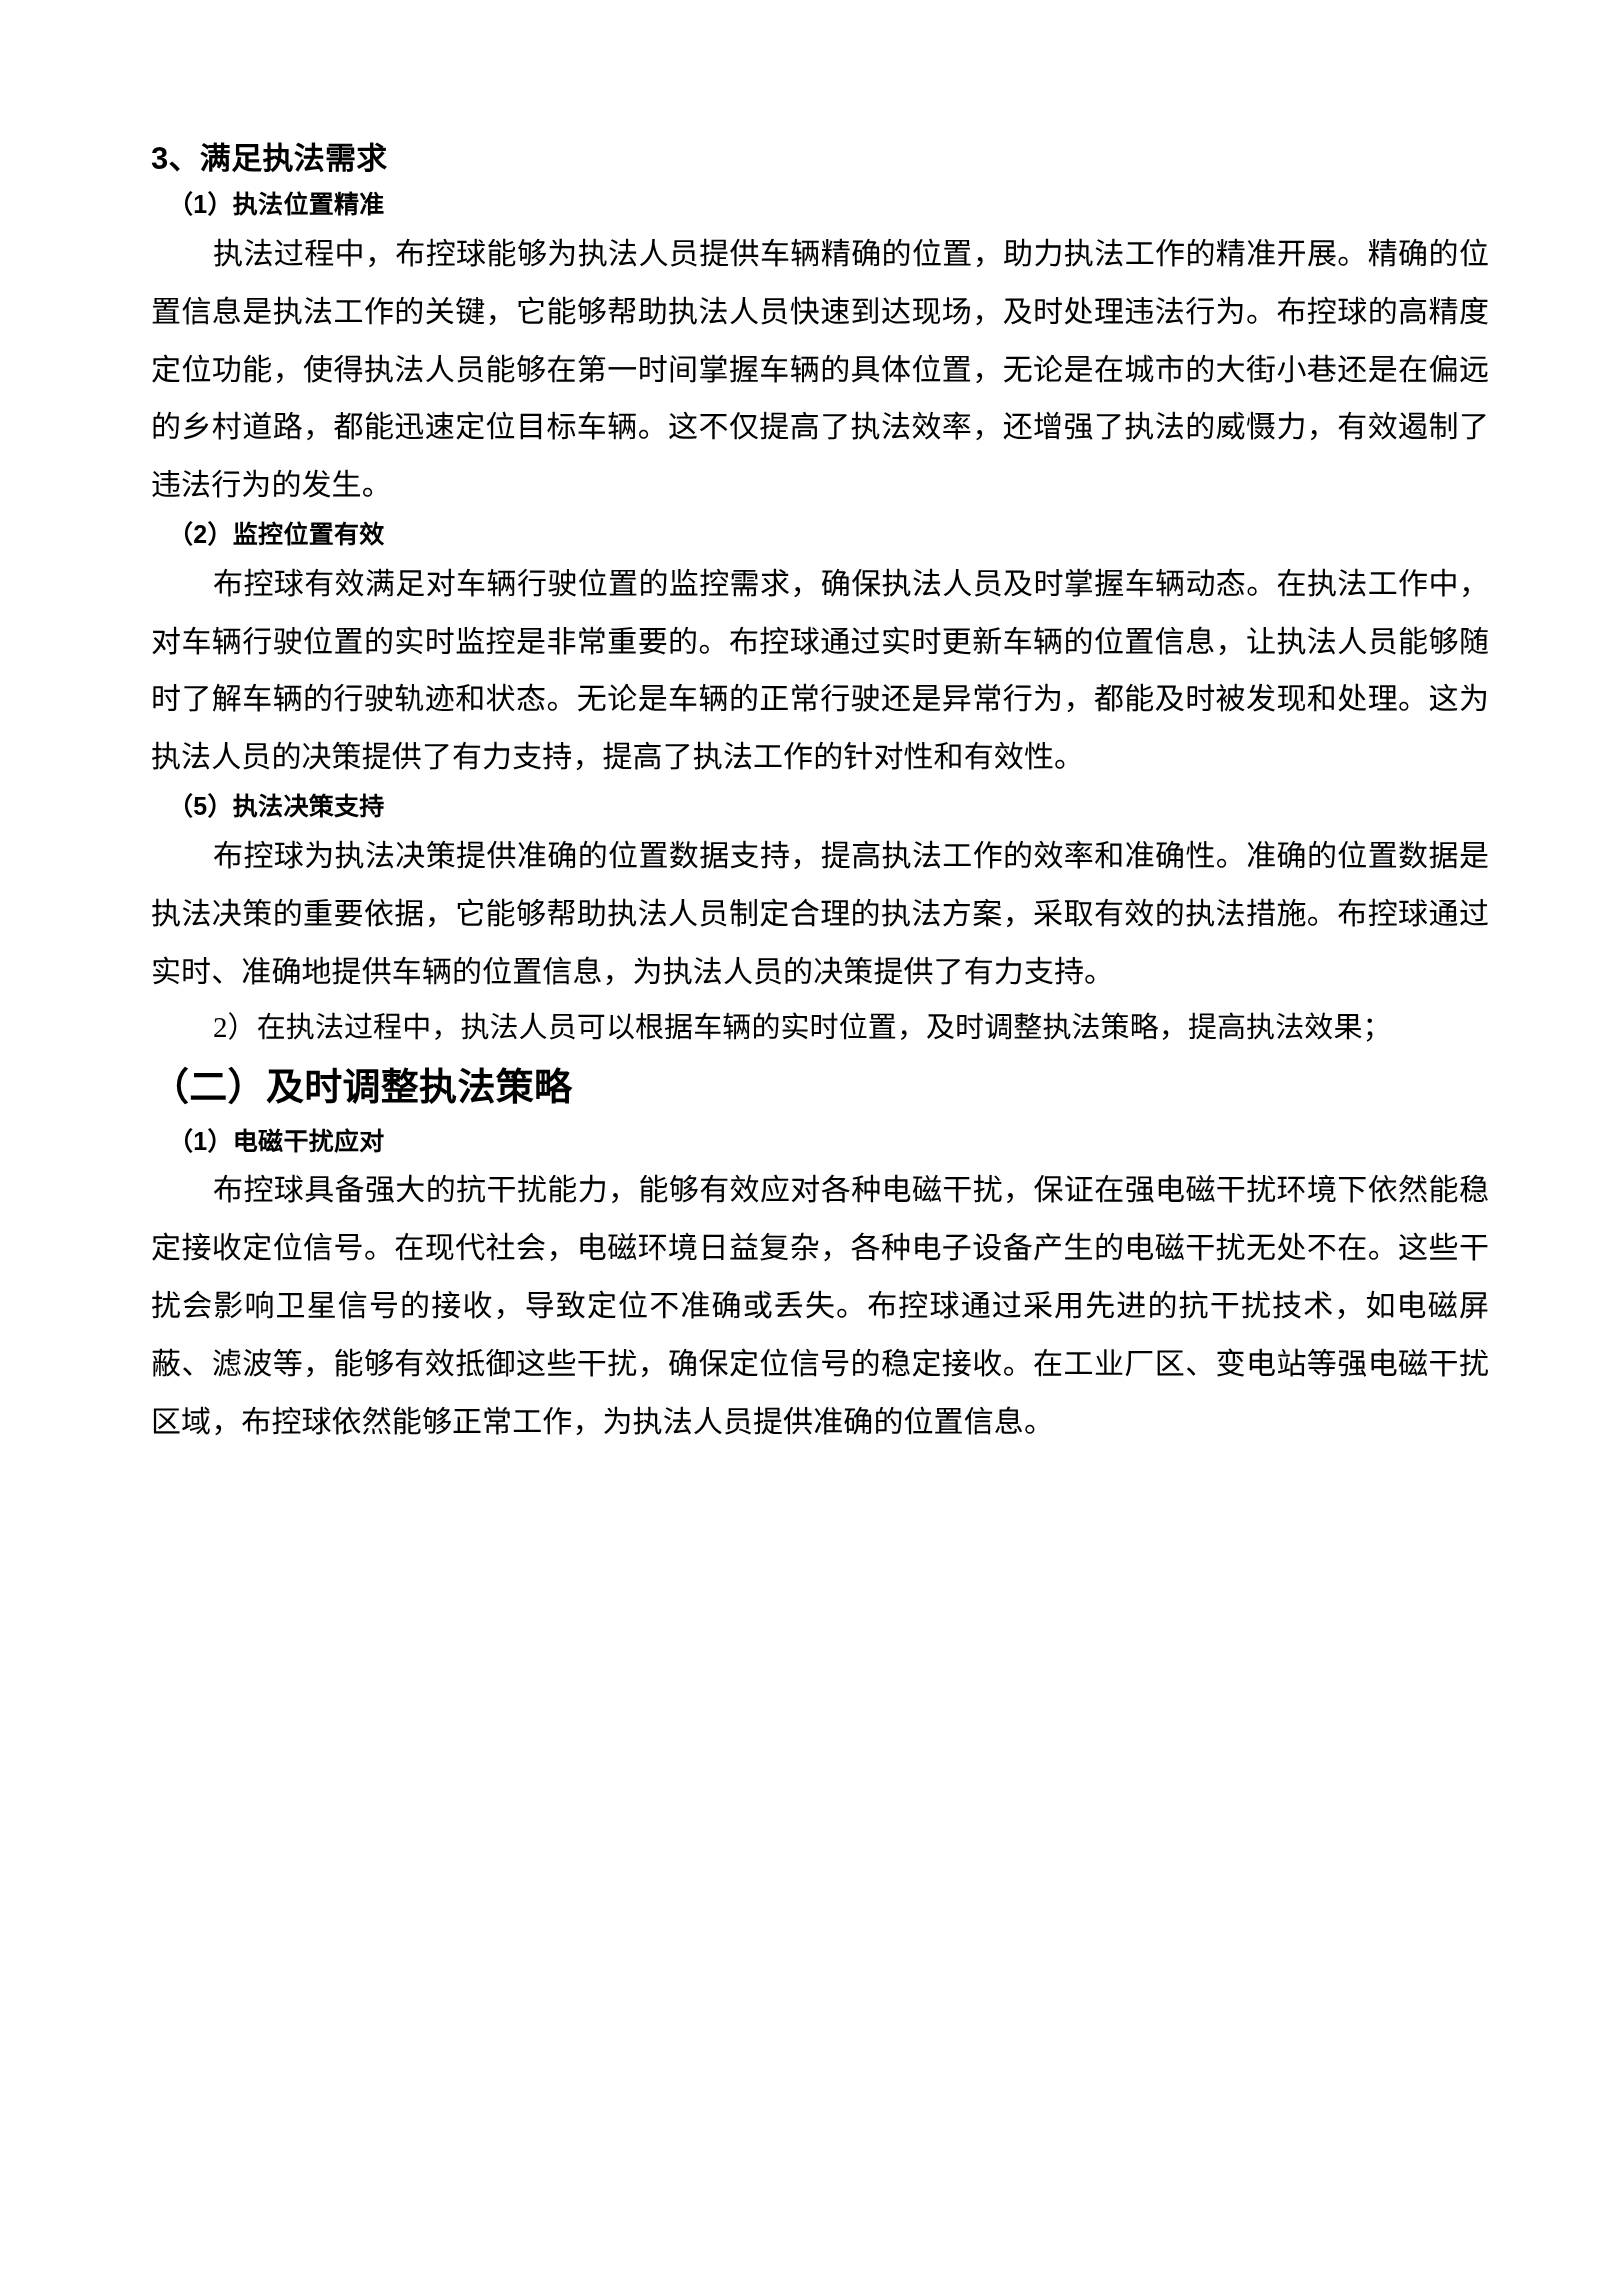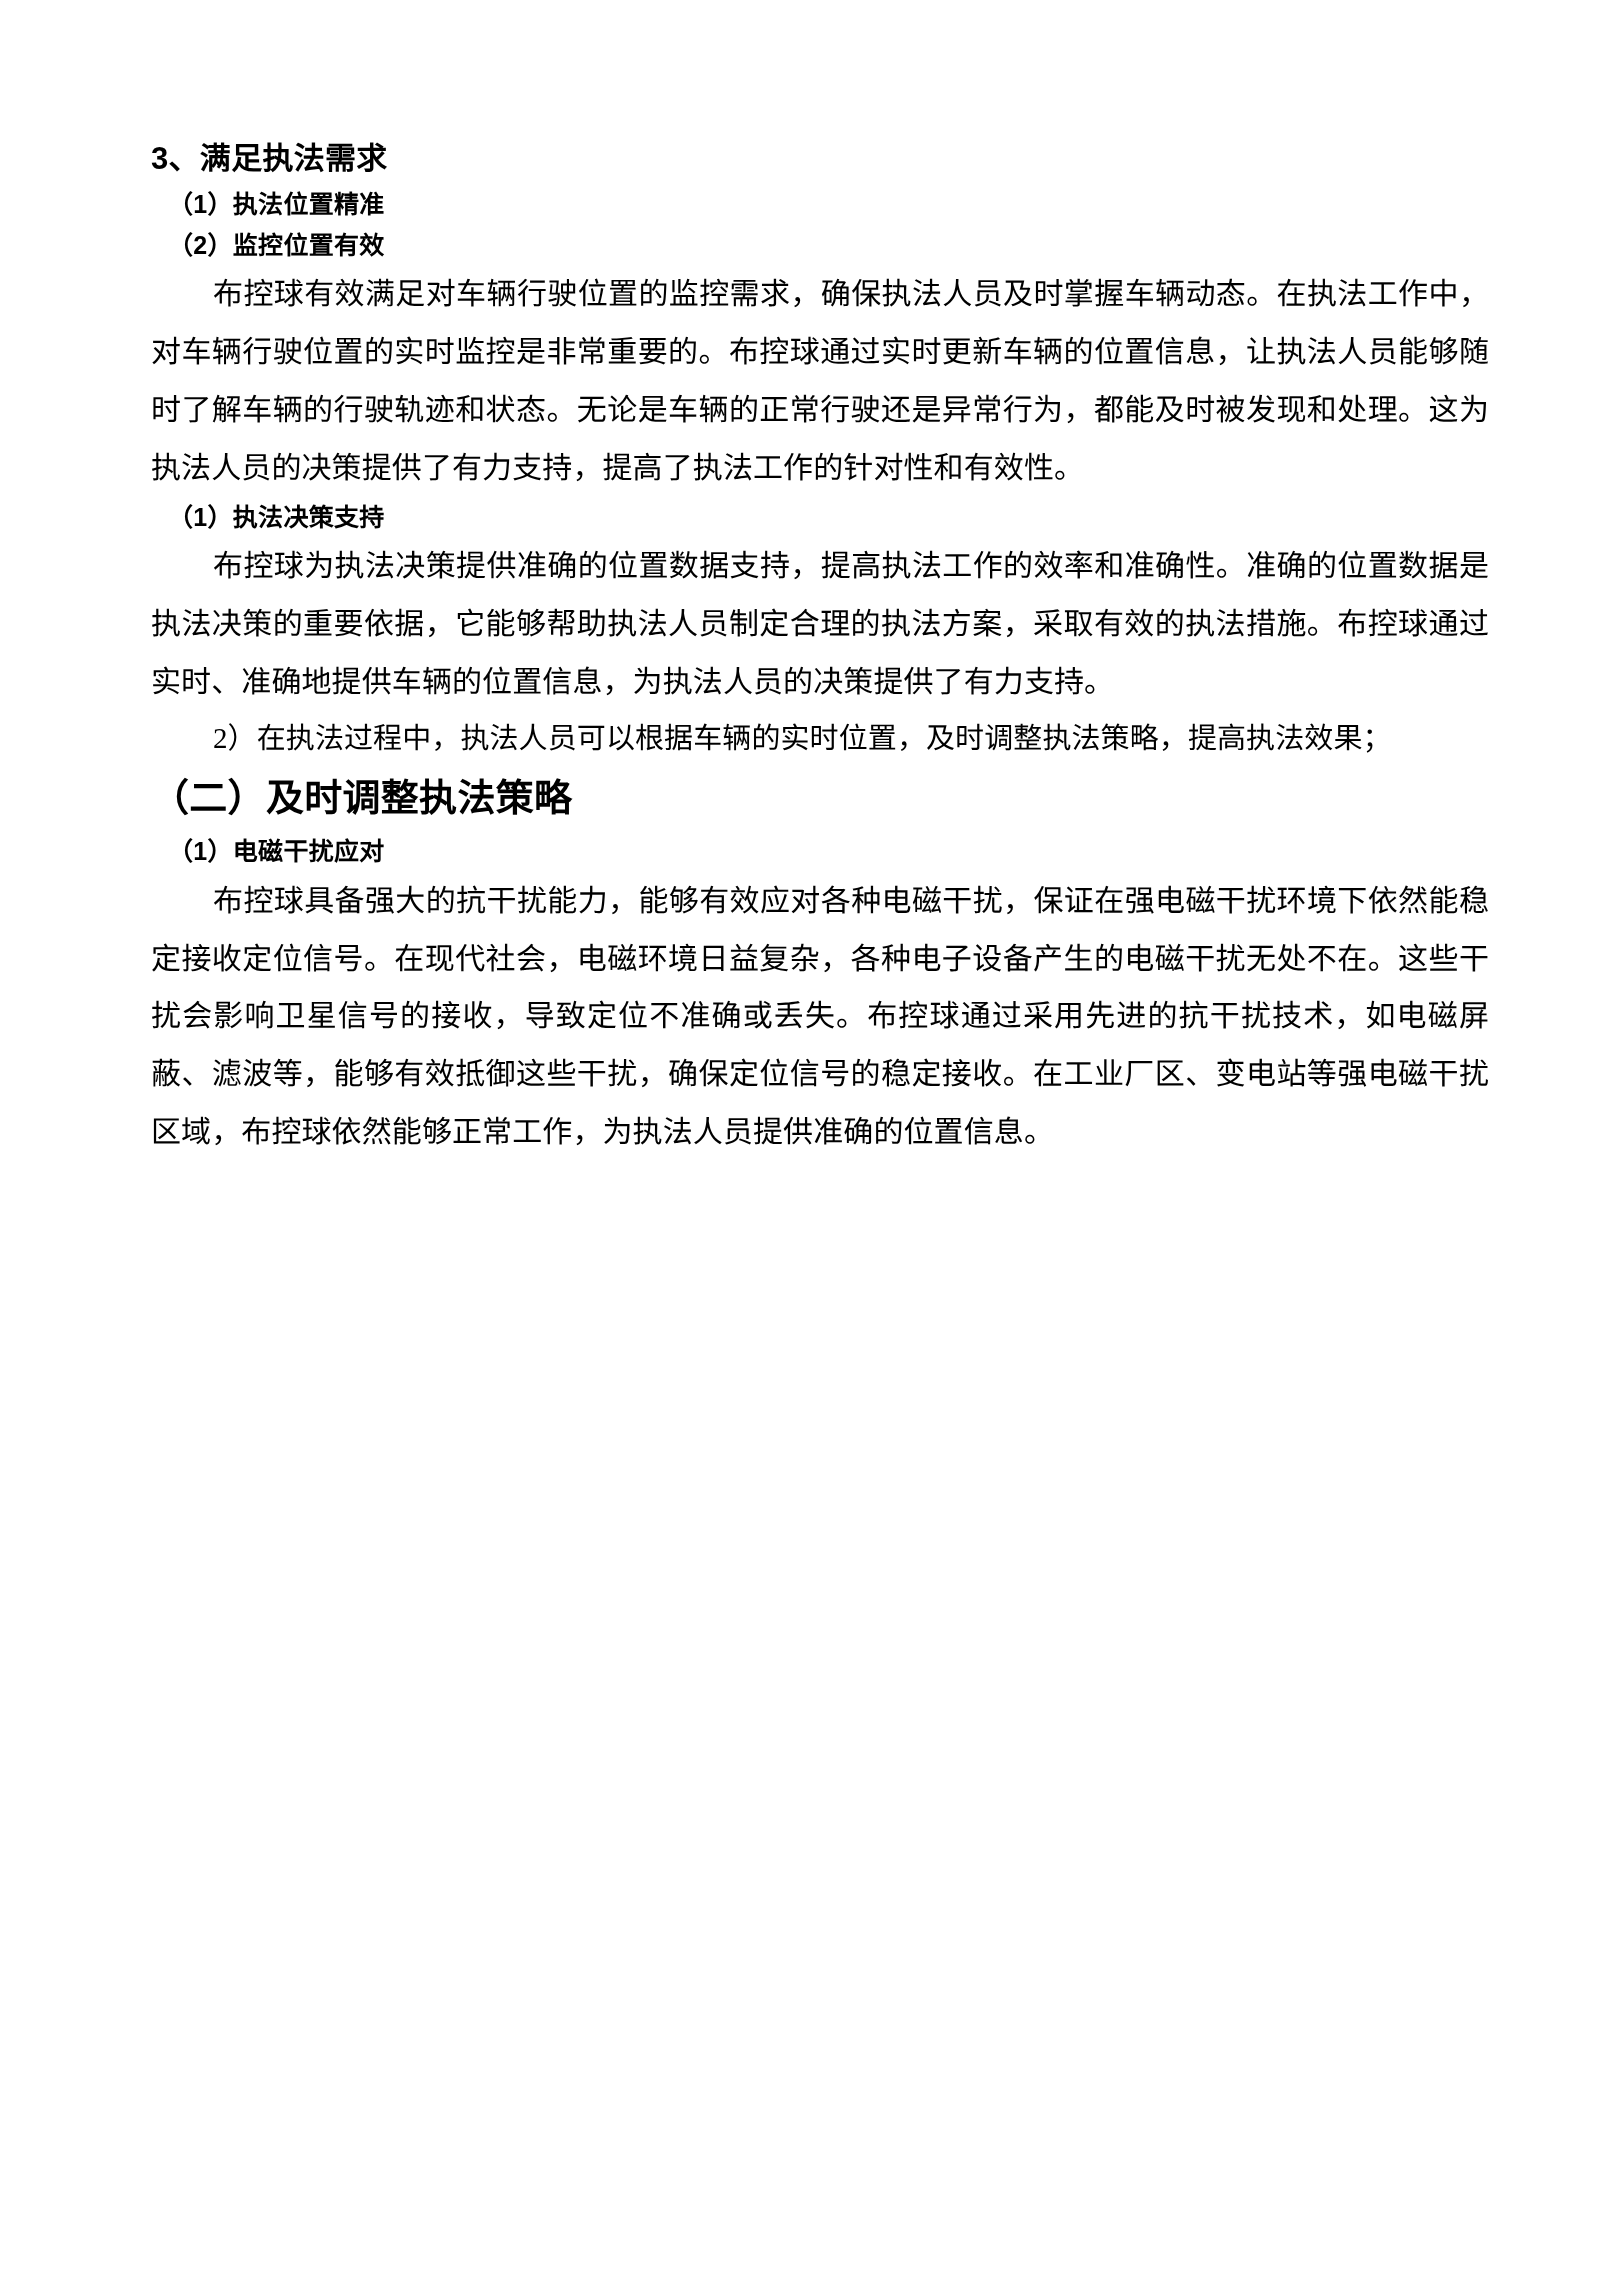--- a/index.html
+++ b/index.html
@@ -76,26 +76,27 @@
 </head>
 <body>
 
 <div class="page">
   <div class="doc-body">
 
     <h3 class="h-level3">3、满足执法需求</h3>
 
     <h4 class="h-level4">（1）执法位置精准</h4>
 
+    <p class="para">执法过程中，布控球能够为执法人员提供车辆精确的位置，助力执法工作的精准开展。精确的位置信息是执法工作的关键，它能够帮助执法人员快速到达现场，及时处理违法行为。布控球的高精度定位功能，使得执法人员能够在第一时间掌握车辆的具体位置，无论是在城市的大街小巷还是在偏远的乡村道路，都能迅速定位目标车辆。这不仅提高了执法效率，还增强了执法的威慑力，有效遏制了违法行为的发生。</p>
 
     <h4 class="h-level4">（2）监控位置有效</h4>
 
     <p class="para">布控球有效满足对车辆行驶位置的监控需求，确保执法人员及时掌握车辆动态。在执法工作中，对车辆行驶位置的实时监控是非常重要的。布控球通过实时更新车辆的位置信息，让执法人员能够随时了解车辆的行驶轨迹和状态。无论是车辆的正常行驶还是异常行为，都能及时被发现和处理。这为执法人员的决策提供了有力支持，提高了执法工作的针对性和有效性。</p>
 
-    <h4 class="h-level4">（1）执法决策支持</h4>
+    <h4 class="h-level4">（5）执法决策支持</h4>
 
     <p class="para">布控球为执法决策提供准确的位置数据支持，提高执法工作的效率和准确性。准确的位置数据是执法决策的重要依据，它能够帮助执法人员制定合理的执法方案，采取有效的执法措施。布控球通过实时、准确地提供车辆的位置信息，为执法人员的决策提供了有力支持。</p>
 
 
     <p class="list-item">2）在执法过程中，执法人员可以根据车辆的实时位置，及时调整执法策略，提高执法效果；</p>
 
 
     <div class="spacer-sm"></div>
 
     <h2 class="h-level2">（二）及时调整执法策略</h2>

